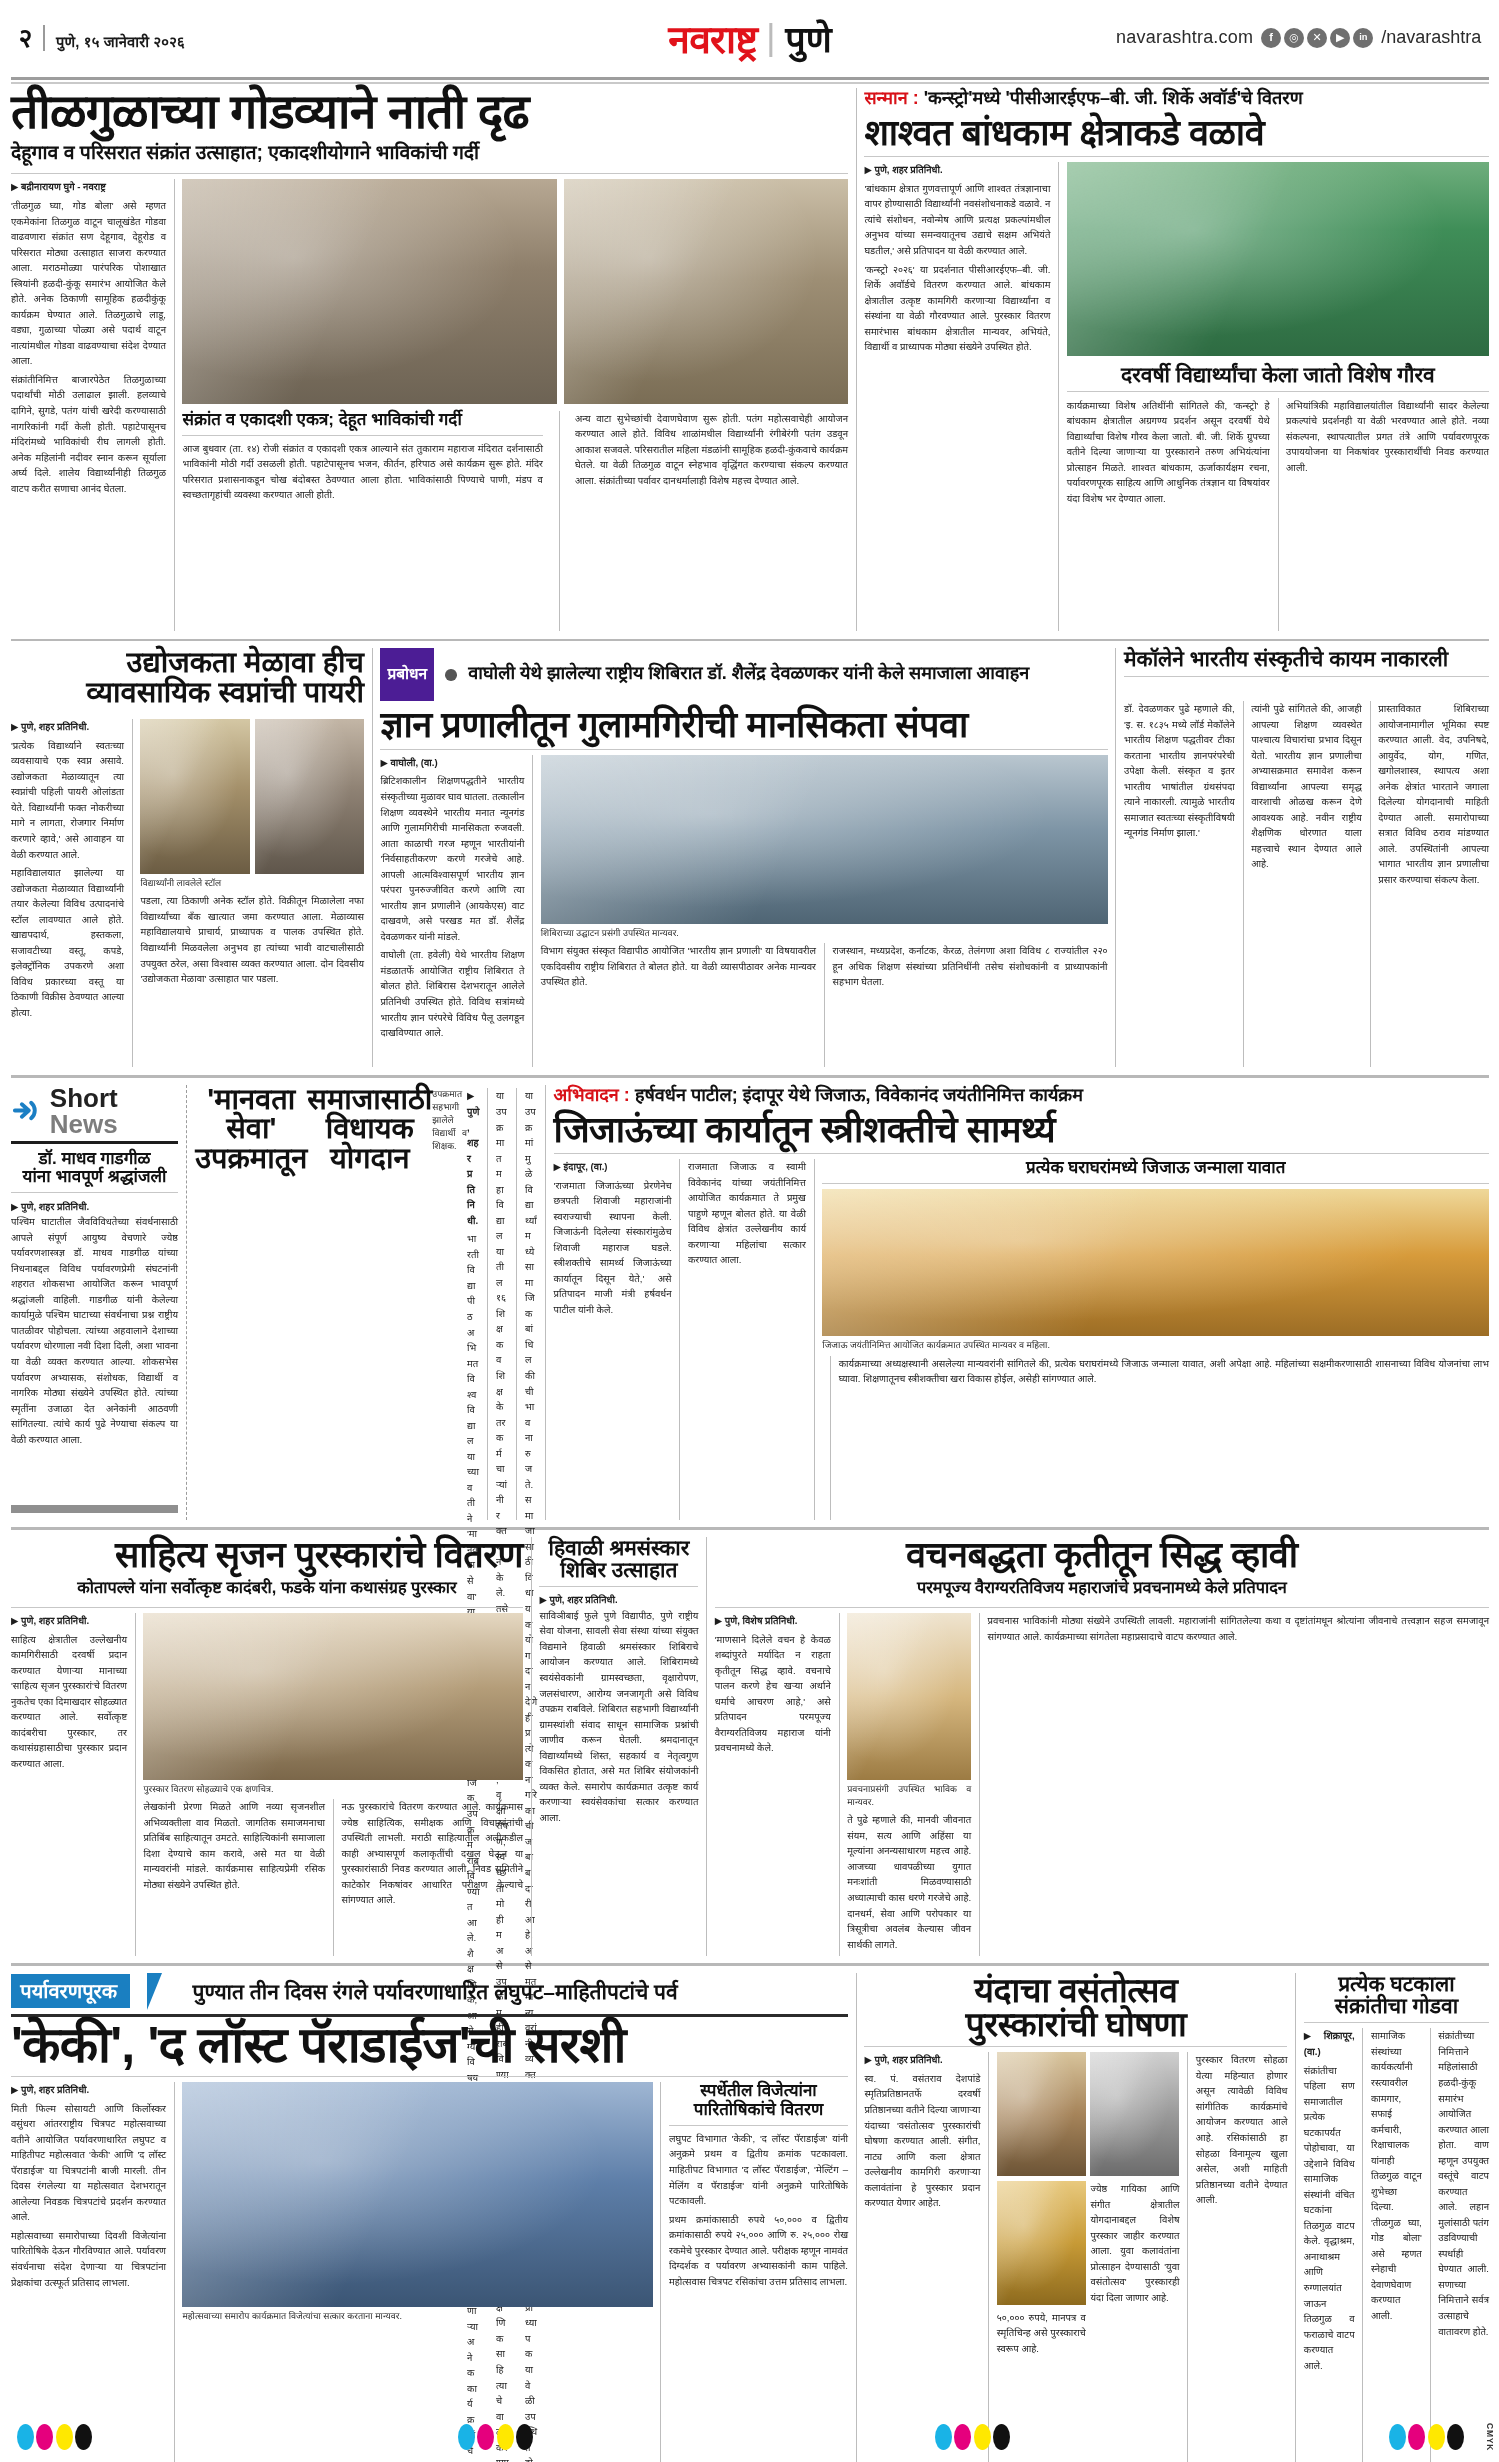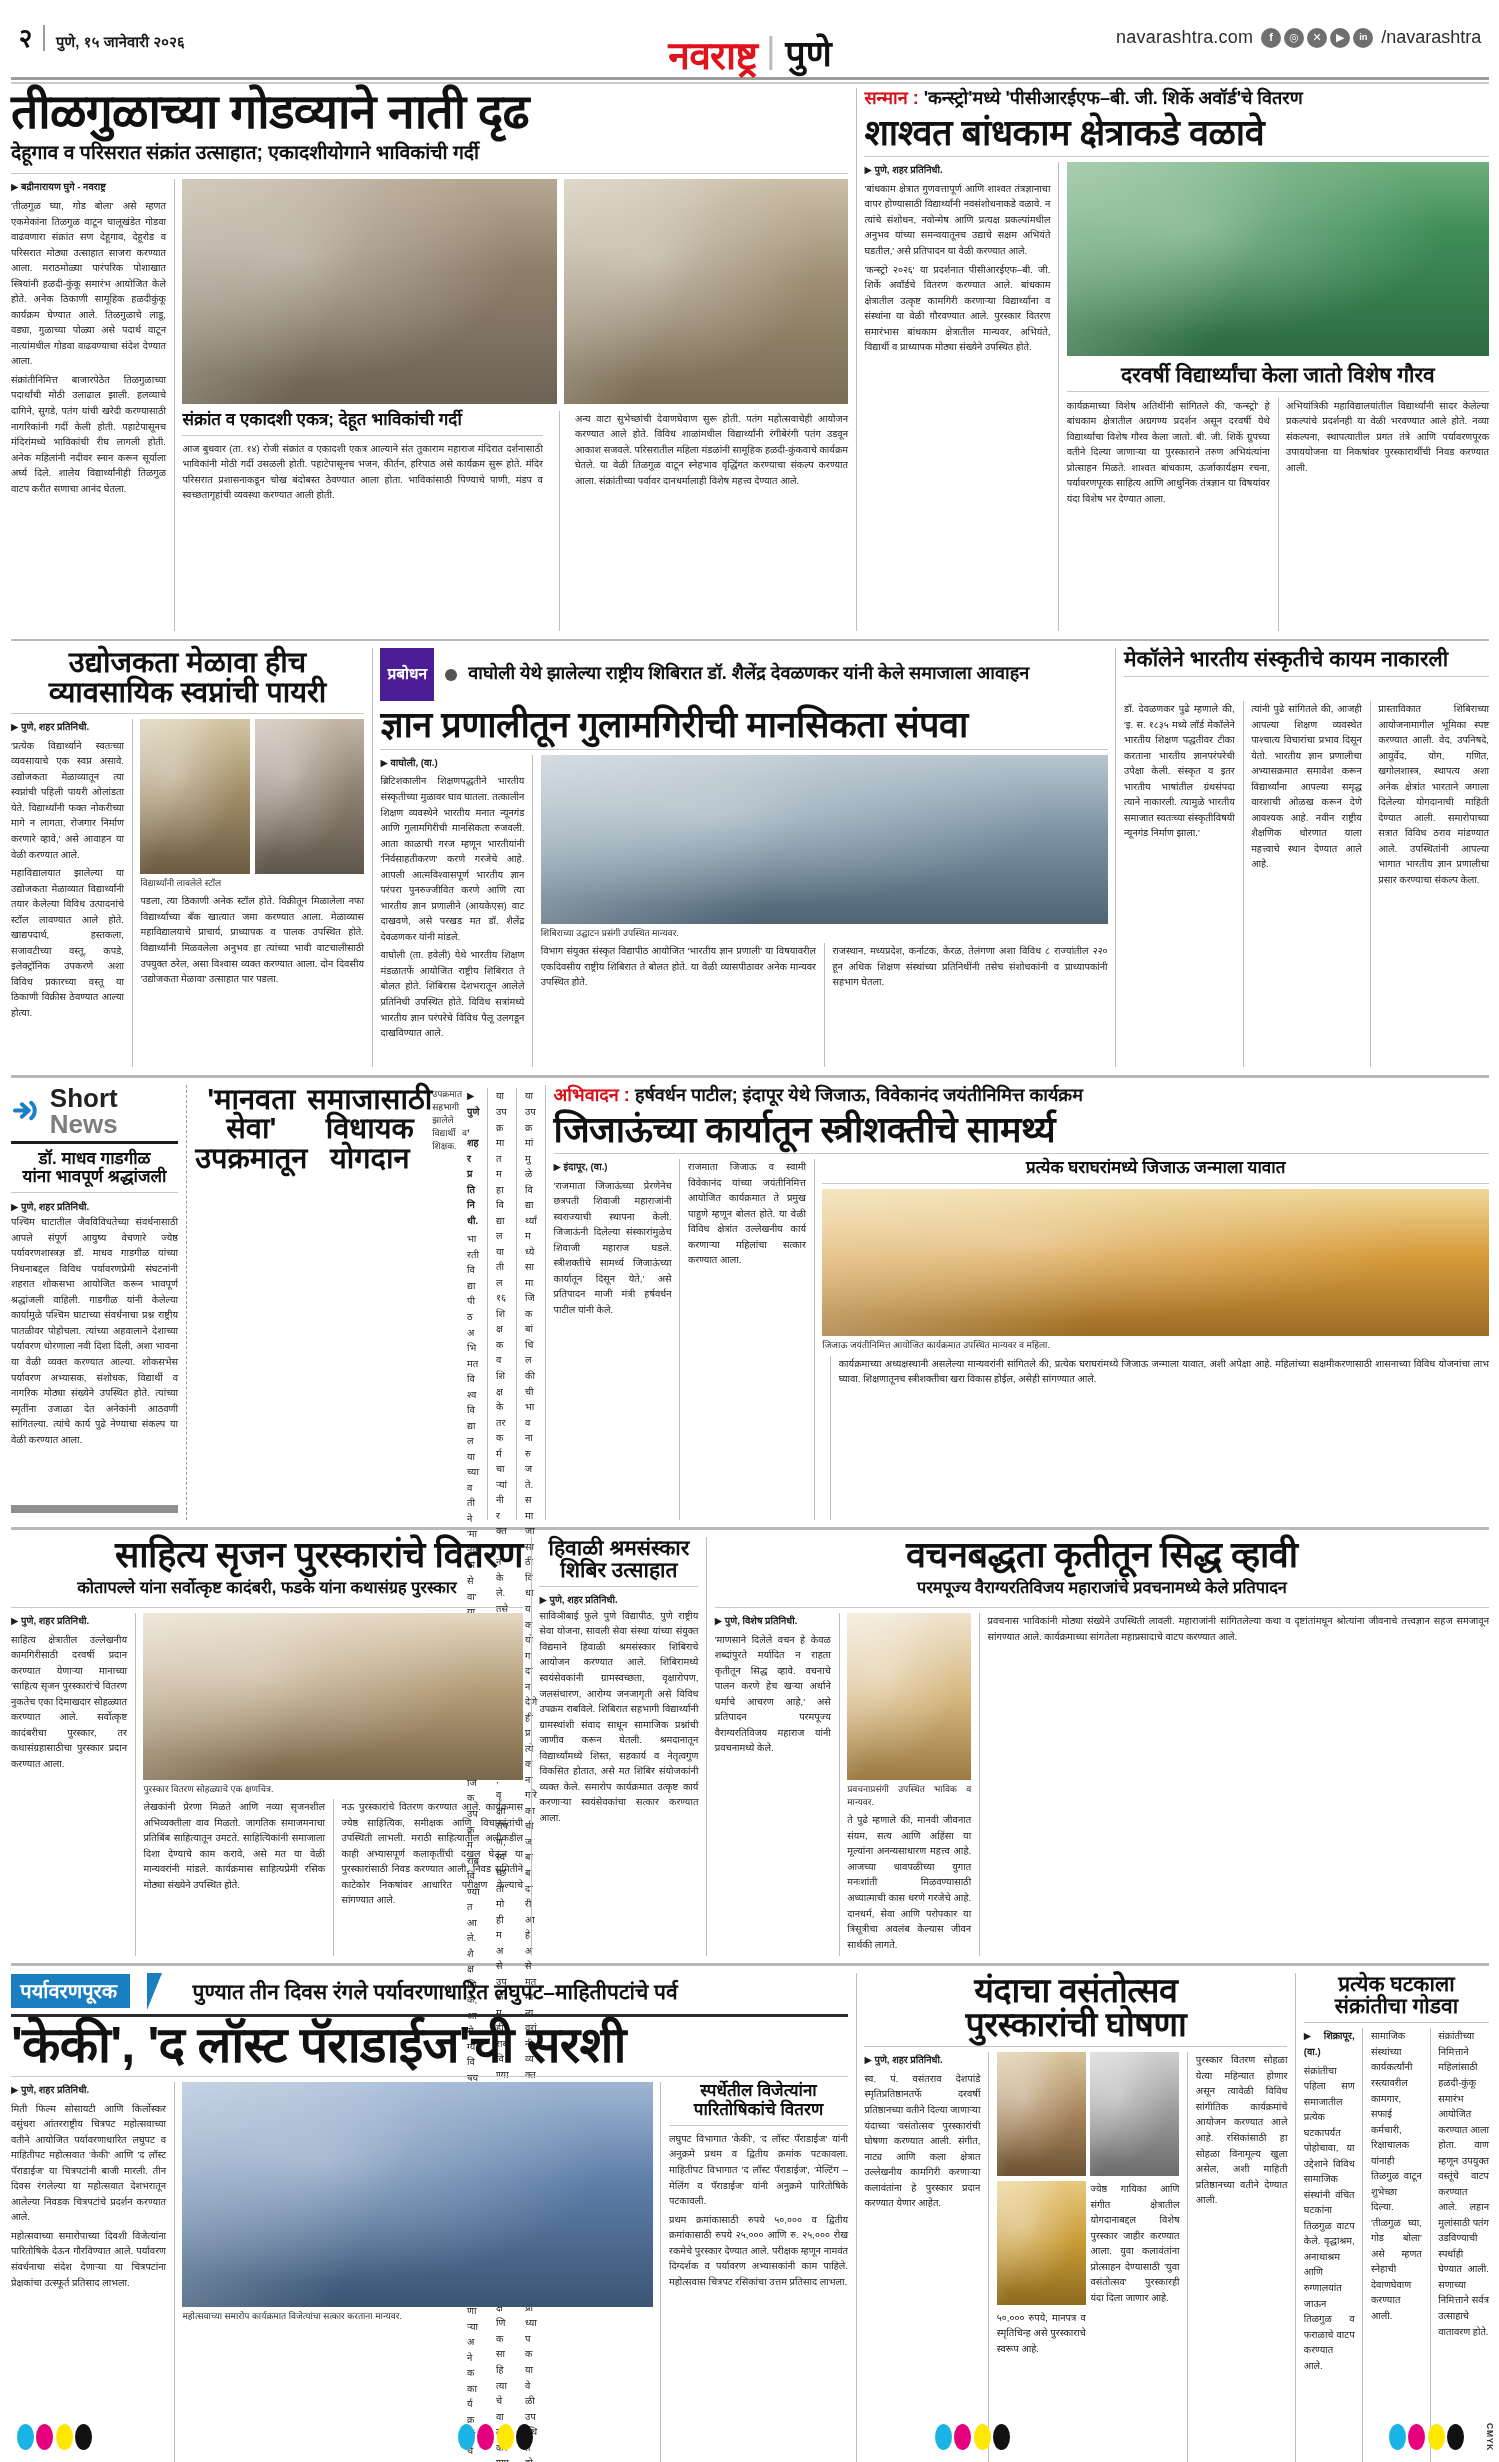--- a/index.html
+++ b/index.html
@@ -27,22 +27,23 @@
   .mast-left { display: flex; align-items: baseline; gap: 11px; padding-left: 7.8px; }
   .page-num { font-size: 26px; font-weight: 700; color: #111; line-height: 1; }
   .mast-divider-v { width: 1.6px; height: 26px; background: #9a9a9a; align-self: center; }
   .mast-date { font-size: 14.7px; font-weight: 700; color: #1a1a1a; letter-spacing: 0.2px; }
 
   .mast-center {
     position: absolute;
     left: 50%;
     transform: translateX(-50%);
     display: flex;
+    align-items: center;
     gap: 12.4px;
-    bottom: 0;
+    bottom: 16px;
   }
   .logo-main {
     font-size: 39px;
     font-weight: 900;
     color: #e1121a;
     letter-spacing: -0.8px;
     line-height: 1;
   }
   .logo-sep { width: 3.1px; height: 34px; background: #bbb; }
   .logo-sub { font-size: 36px; font-weight: 800; color: #111; line-height: 1; }
@@ -282,21 +283,21 @@
         </div>
       </div>
     </div>
   </div>
 </div>
 
 <div class="hr-band"></div>
 
 <div class="band" style="height:419px">
 
-  <div style="width:353px; display:flex; flex-direction:column;">
+  <div style="width:353px; display:flex; flex-direction:column;align-items:flex-end;">
     <div class="hl-md" style="text-align:center">उद्योजकता मेळावा हीच</div>
     <div class="hl-md" style="text-align:center">व्यावसायिक स्वप्नांची पायरी</div>
     <div class="hr-thin"></div>
     <div style="display:flex; flex:1;">
       <div style="width:113px" class="col-text">
         <p class="byline">▶ पुणे, शहर प्रतिनिधी.</p>
         <p>'प्रत्येक विद्यार्थ्याने स्वतःच्या व्यवसायाचे एक स्वप्न असावे. उद्योजकता मेळाव्यातून त्या स्वप्नांची पहिली पायरी ओलांडता येते. विद्यार्थ्यांनी फक्त नोकरीच्या मागे न लागता, रोजगार निर्माण करणारे व्हावे,' असे आवाहन या वेळी करण्यात आले.</p>
         <p>महाविद्यालयात झालेल्या या उद्योजकता मेळाव्यात विद्यार्थ्यांनी तयार केलेल्या विविध उत्पादनांचे स्टॉल लावण्यात आले होते. खाद्यपदार्थ, हस्तकला, सजावटीच्या वस्तू, कपडे, इलेक्ट्रॉनिक उपकरणे अशा विविध प्रकारच्या वस्तू या ठिकाणी विक्रीस ठेवण्यात आल्या होत्या.</p>
       </div>
       <div class="vsep"></div>

